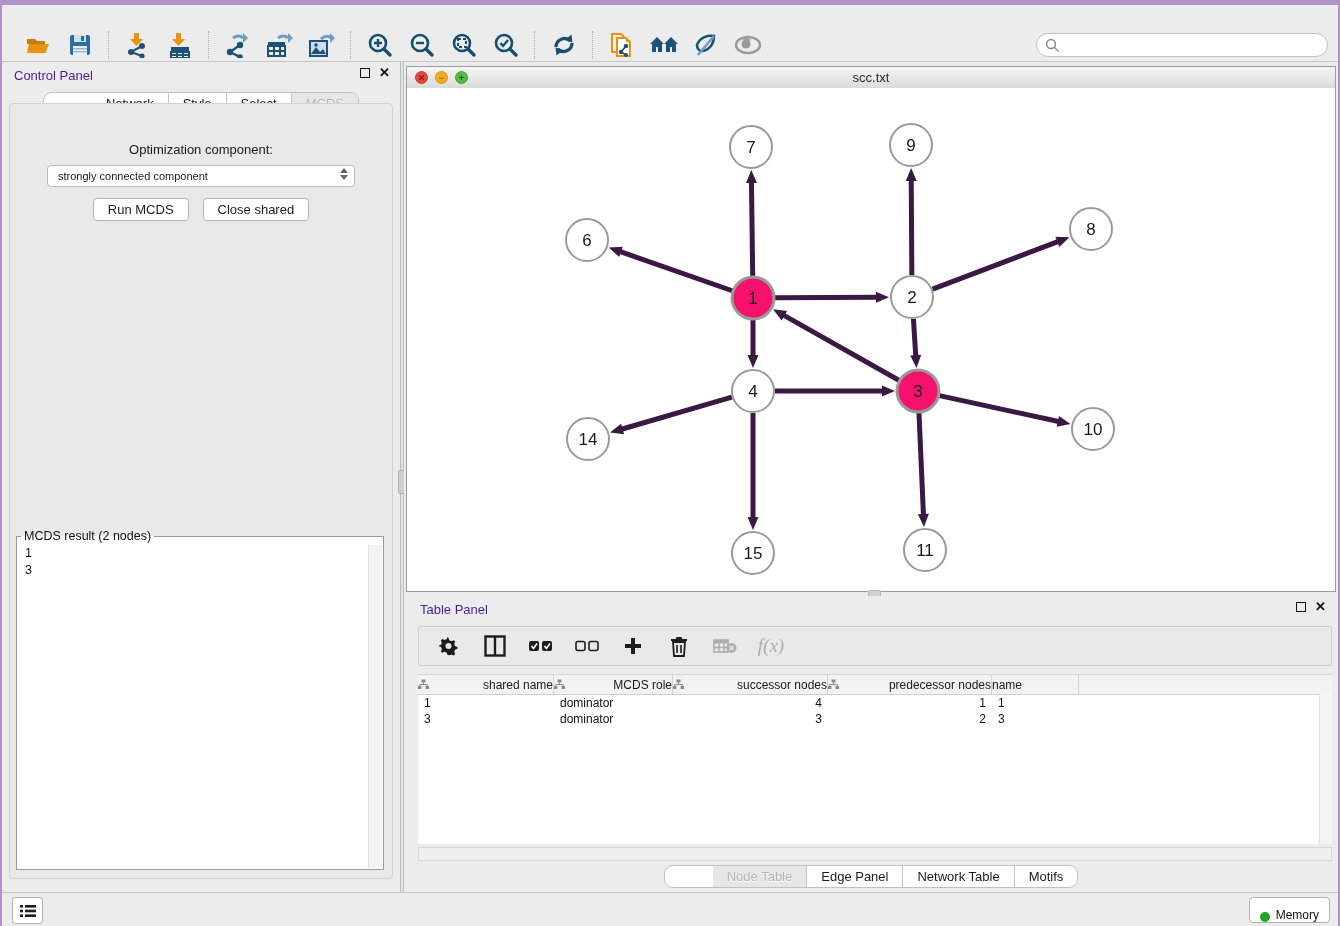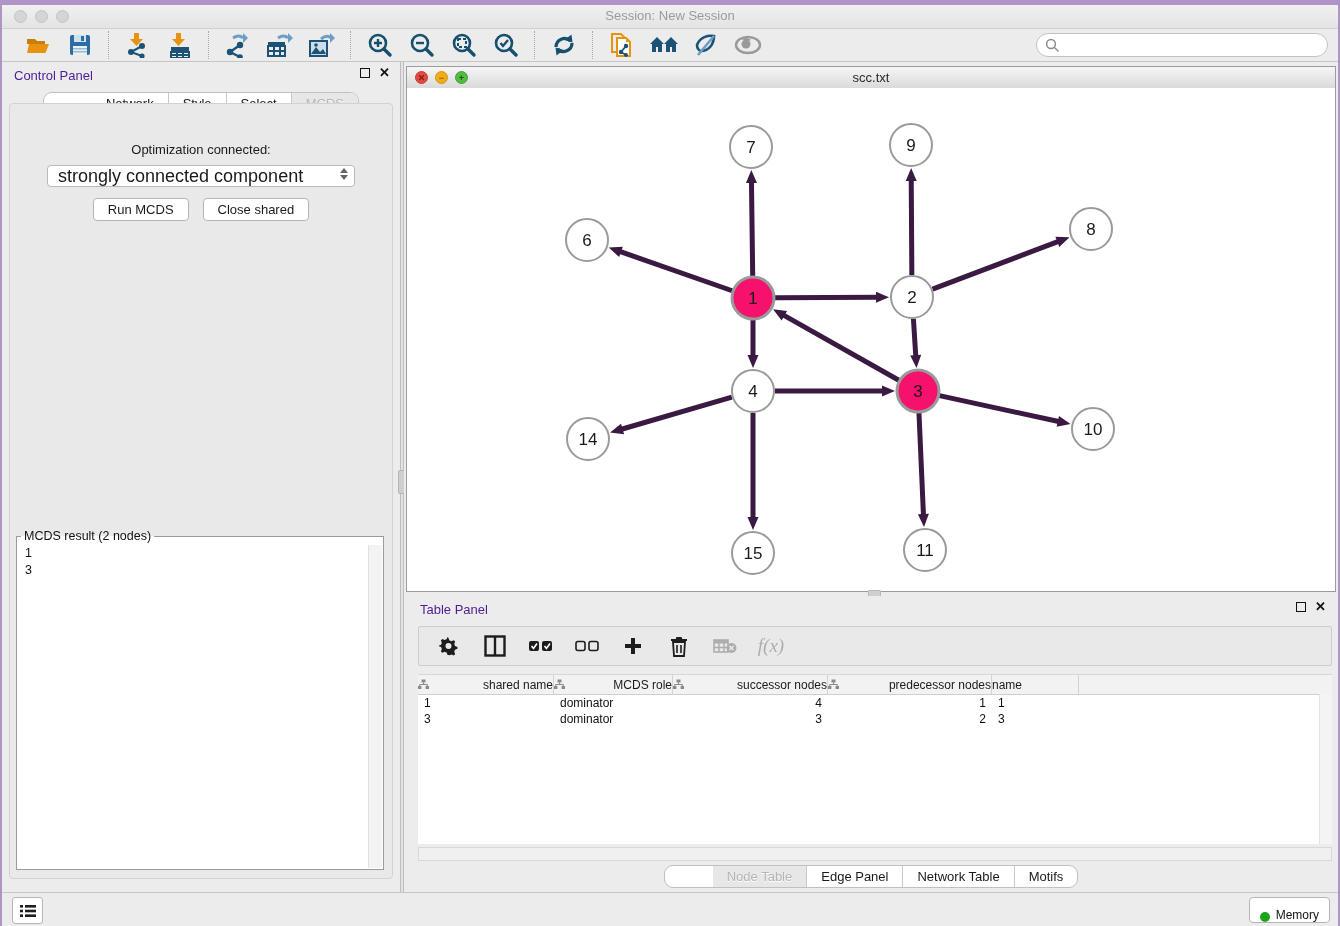--- a/index.html
+++ b/index.html
@@ -40,21 +40,21 @@
 
   .cp-tabs{position:absolute;left:0;right:0;top:30px;display:flex;justify-content:center;}
   .seg{display:inline-flex;border:1px solid #c0c0c0;border-radius:9px;overflow:hidden;background:#fff;height:21px;padding-left:48px;}
   .seg .tab{padding:2px 14px;font-size:13px;color:#1a1a1a;border-left:1px solid #c8c8c8;display:flex;align-items:center;}
   .seg .tab:first-child{border-left:none;}
   .seg .tab.sel{color:#b4b4b4;background:#e7e7e7;text-shadow:0 1px 0 #fff;}
 
   .cp-body{position:absolute;left:7px;right:7px;top:41px;bottom:14px;background:#e9e9e9;border:1px solid #d2d2d2;border-radius:4px;}
   .opt-label{text-align:center;font-size:13px;color:#1a1a1a;margin-top:38px;}
   .dropdown{position:relative;margin:8px auto 0 auto;width:308px;height:22px;background:#fff;border:1px solid #b9b9b9;
-            border-radius:4px;font-size:18px;color:#1a1a1a;display:flex;align-items:flex-start;padding-left:10px;box-sizing:border-box;}
+            border-radius:4px;font-size:11px;color:#1a1a1a;display:flex;align-items:center;padding-left:10px;box-sizing:border-box;}
   .dd-stepper{position:absolute;right:6px;top:2px;display:flex;flex-direction:column;gap:2px;}
   .dd-stepper .up{width:0;height:0;border-left:4px solid transparent;border-right:4px solid transparent;border-bottom:5px solid #666;}
   .dd-stepper .down{width:0;height:0;border-left:4px solid transparent;border-right:4px solid transparent;border-top:5px solid #666;}
   .cp-buttons{display:flex;justify-content:center;gap:14px;margin-top:11px;}
   .btn{height:21px;background:#fff;border:1px solid #b5b5b5;border-radius:4px;font-size:13px;color:#1a1a1a;
        padding:0 14px;display:flex;align-items:center;}
 
   .result-fs{position:absolute;left:6px;right:8px;top:425px;bottom:8px;border:1px solid #9a9a9a;background:#fff;margin:0;padding:0;}
   .result-fs legend{font-size:12.5px;color:#111;margin-left:4px;padding:0 3px;background:transparent;}
   .result-inner{position:absolute;left:1px;right:1px;top:2px;bottom:1px;background:#fff;overflow:hidden;}
@@ -101,28 +101,20 @@
               display:flex;align-items:flex-end;gap:6px;padding:0 10px;font-size:12px;color:#111;}
   .memdot{width:10px;height:10px;border-radius:50%;background:#1ca51c;}
 
   svg{display:block;}
 </style>
 </head>
 <body>
 
 <div id="appwin">
 
-  <div class="titlebar">
-    <div class="tl-dots">
-      <div class="tl-dot"></div>
-      <div class="tl-dot"></div>
-      <div class="tl-dot"></div>
-    </div>
-    <div class="win-title">Session: New Session</div>
-  </div>
 
   <div class="toolbar">
     <div class="tb-group">
       <div class="tb-btn">
         <span>
             <svg width="26" height="26" viewBox="0 0 26 26">
               <path d="M2 7h8l2 2h8v3H2z" fill="#C77F0A"></path>
               <path d="M4 12h20l-3.5 9H2z" fill="#E8930F"></path>
             </svg>
           </span>
@@ -319,21 +311,21 @@
       </div>
       <div class="cp-tabs">
         <div class="seg">
           <div class="tab">Network</div>
           <div class="tab">Style</div>
           <div class="tab">Select</div>
           <div class="tab sel">MCDS</div>
         </div>
       </div>
       <div class="cp-body">
-        <div class="opt-label">Optimization connected:</div>
+        <div class="opt-label">Optimization component:</div>
         <div class="dropdown">
           <span>strongly connected component</span>
           <span class="dd-stepper">
               <span class="up"></span>
               <span class="down"></span>
             </span>
         </div>
         <div class="cp-buttons">
           <div class="btn">Run MCDS</div>
           <div class="btn">Close shared</div>

